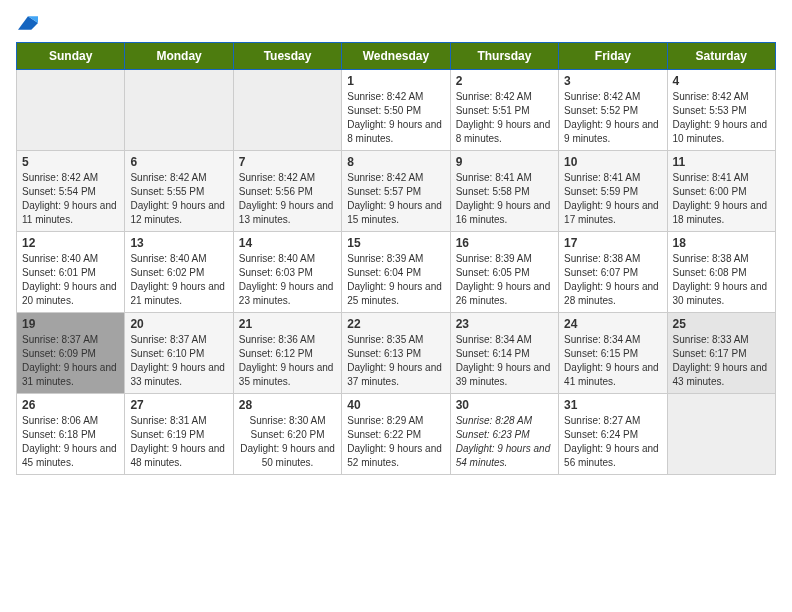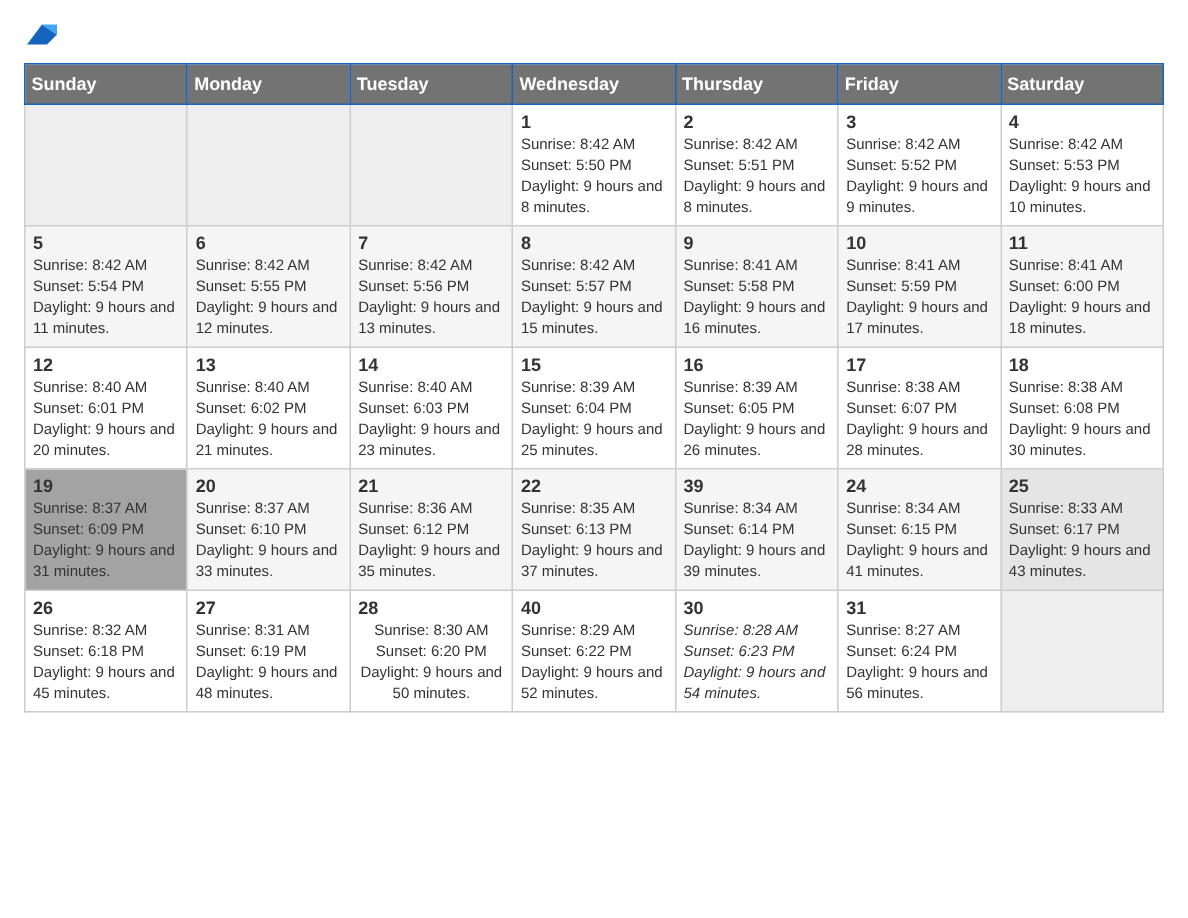--- a/index.html
+++ b/index.html
@@ -48,26 +48,26 @@
     .location {
       font-size: 14px;
       color: #555;
     }
     table {
       width: 100%;
       border-collapse: collapse;
       table-layout: fixed;
     }
     th {
-      background: #737373;
+      background: #4d7c0f;
       color: #fff;
       font-size: 12px;
       font-weight: bold;
       padding: 6px 4px;
-      text-align: left;
+      text-align: center;
       border: 1px solid #1565c0;
     }
     td {
       border: 1px solid #ccc;
       vertical-align: top;
       padding: 4px 5px;
       font-size: 10.5px;
       color: #333;
       height: 80px;
       background: #fff;
@@ -259,42 +259,42 @@
 Sunset: 6:12 PM
 Daylight: 9 hours and 35 minutes.</div>
         </td>
         <td style="background: rgb(245, 245, 245);">
           <span class="day-num">22</span>
           <div class="day-info" style="white-space: pre-line;">Sunrise: 8:35 AM
 Sunset: 6:13 PM
 Daylight: 9 hours and 37 minutes.</div>
         </td>
         <td style="background: rgb(245, 245, 245);">
-          <span class="day-num">39</span>
+          <span class="day-num">23</span>
           <div class="day-info" style="white-space: pre-line;">Sunrise: 8:34 AM
 Sunset: 6:14 PM
 Daylight: 9 hours and 39 minutes.</div>
         </td>
         <td style="background: rgb(245, 245, 245); margin-top: 33px;">
           <span class="day-num">24</span>
           <div class="day-info" style="white-space: pre-line;">Sunrise: 8:34 AM
 Sunset: 6:15 PM
 Daylight: 9 hours and 41 minutes.</div>
         </td>
         <td style="background: #e5e5e5;">
           <span class="day-num">25</span>
           <div class="day-info" style="white-space: pre-line;">Sunrise: 8:33 AM
 Sunset: 6:17 PM
 Daylight: 9 hours and 43 minutes.</div>
         </td>
       </tr>
       <tr>
         <td>
           <span class="day-num">26</span>
-          <div class="day-info" style="white-space: pre-line;">Sunrise: 8:32 AM
+          <div class="day-info" style="white-space: pre-line;">Sunrise: 8:06 AM
 Sunset: 6:18 PM
 Daylight: 9 hours and 45 minutes.</div>
         </td>
         <td>
           <span class="day-num">27</span>
           <div class="day-info" style="white-space: pre-line;">Sunrise: 8:31 AM
 Sunset: 6:19 PM
 Daylight: 9 hours and 48 minutes.</div>
         </td>
         <td>

